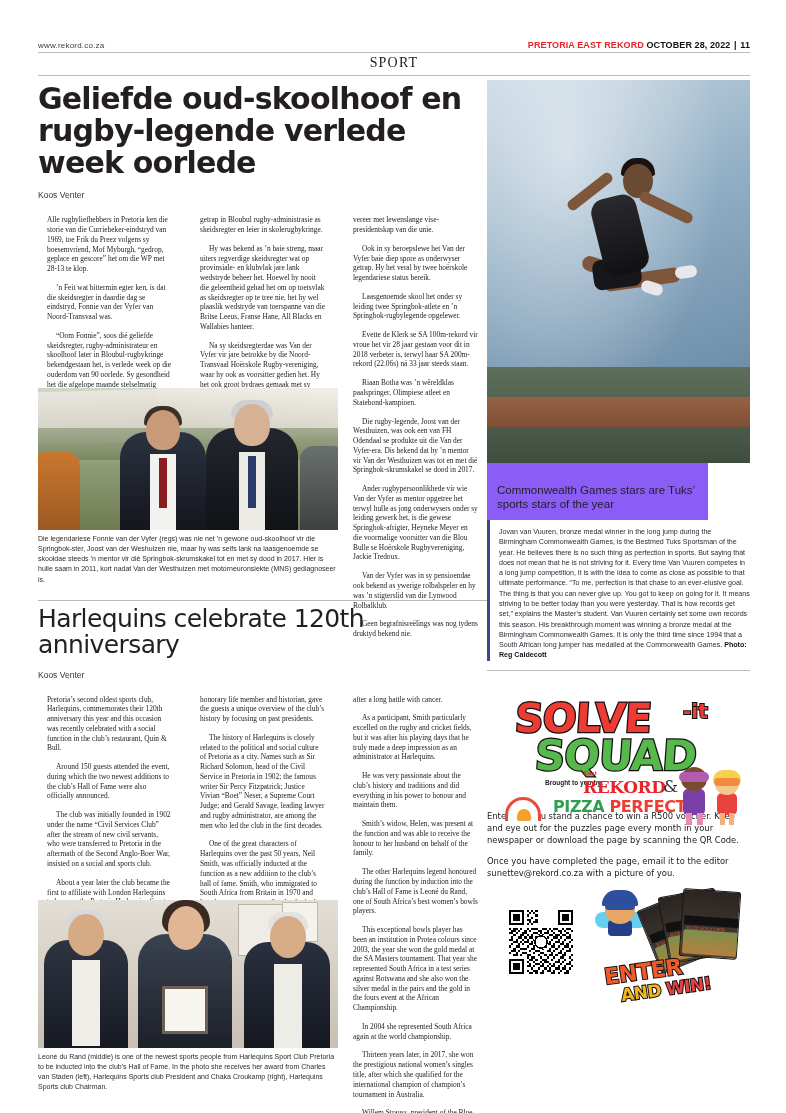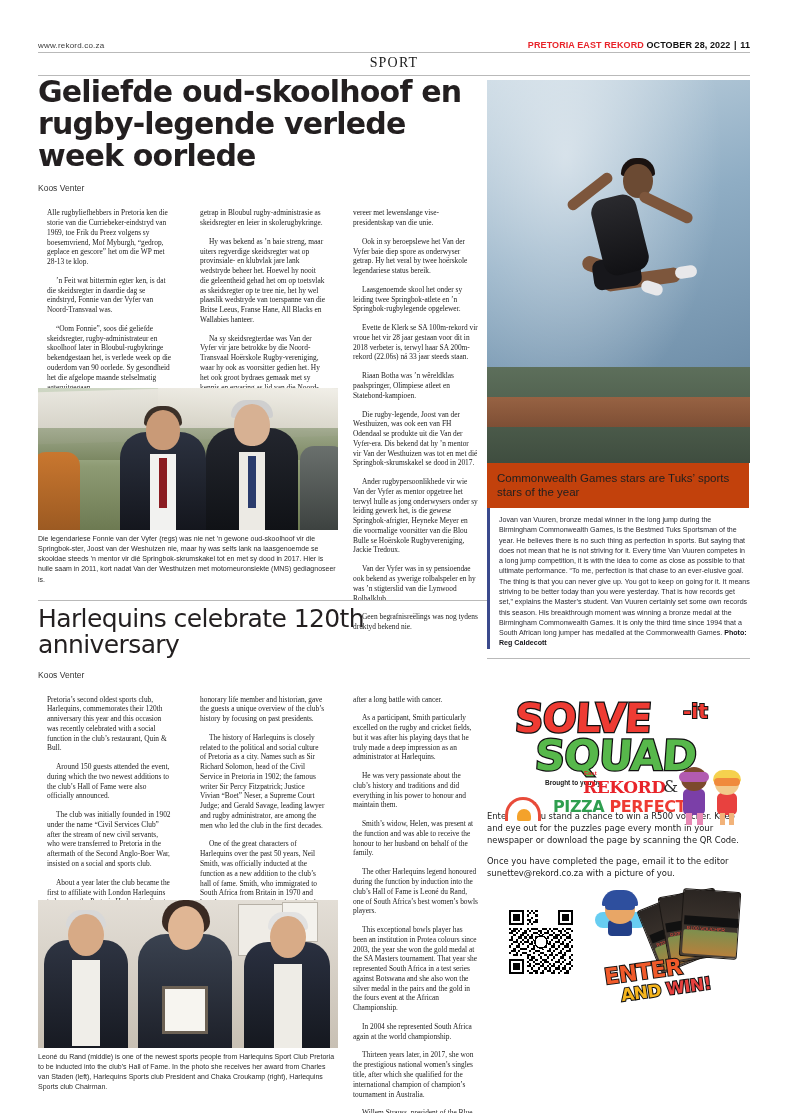--- a/index.html
+++ b/index.html
@@ -27,21 +27,21 @@
   .section-title {
     position:absolute; left:38px; top:52px; width:712px; height:22px;
     text-align:center; font-family:"Liberation Serif", serif;
     font-size:14px; letter-spacing:1.2px; color:#1a1a1a; line-height:22px;
   }
   .rule-under-section {
     position:absolute; left:38px; top:75px; width:712px; height:1px; background:#b9b9b9;
   }
 
   
-  .left-zone { position:absolute; left:38px; top:72px; width:450px; }
+  .left-zone { position:absolute; left:38px; top:79px; width:450px; }
 
   .headline-main {
     font-family:"DejaVu Sans", sans-serif;
     font-weight:bold; font-size:30px; line-height:1.07;
     color:#231f20; letter-spacing:-0.8px; width:440px;
     margin-top:4px;
   }
 
   .byline {
     font-size:8.5px; color:#333; margin-top:11px; margin-bottom:6px;
@@ -168,21 +168,21 @@
   .photo3 .legB    { position:absolute; left:58px; top:132px; width:78px; height:15px;
      background:#7d563c; border-radius:8px; transform:rotate(-8deg); }
   .photo3 .shorts  { position:absolute; left:48px; top:118px; width:48px; height:30px;
      background:#17171b; border-radius:8px; transform:rotate(-8deg); }
   .photo3 .shoeA   { position:absolute; left:96px; top:142px; width:22px; height:12px;
      background:#e8e8ea; border-radius:6px; transform:rotate(18deg); }
   .photo3 .shoeB   { position:absolute; left:130px; top:126px; width:22px; height:12px;
      background:#e8e8ea; border-radius:6px; transform:rotate(-8deg); }
 
   .cg-box {
-    width:262px; background:#c2410c; padding:8px 10px 9px 10px;
+    width:221px; background:#8b5cf6; padding:20px 10px 9px 10px;
   }
   .cg-title {
     font-family:"Liberation Sans", sans-serif;
     font-size:11.5px; line-height:1.22; color:#1f1f1f;
   }
   .cg-body {
     width:263px; padding:7px 0 0 9px;
     border-left:3px solid #3b4a8c;
     font-family:"Liberation Sans", sans-serif;
     font-size:7.1px; line-height:1.45; color:#2a2a33; text-align:left;

